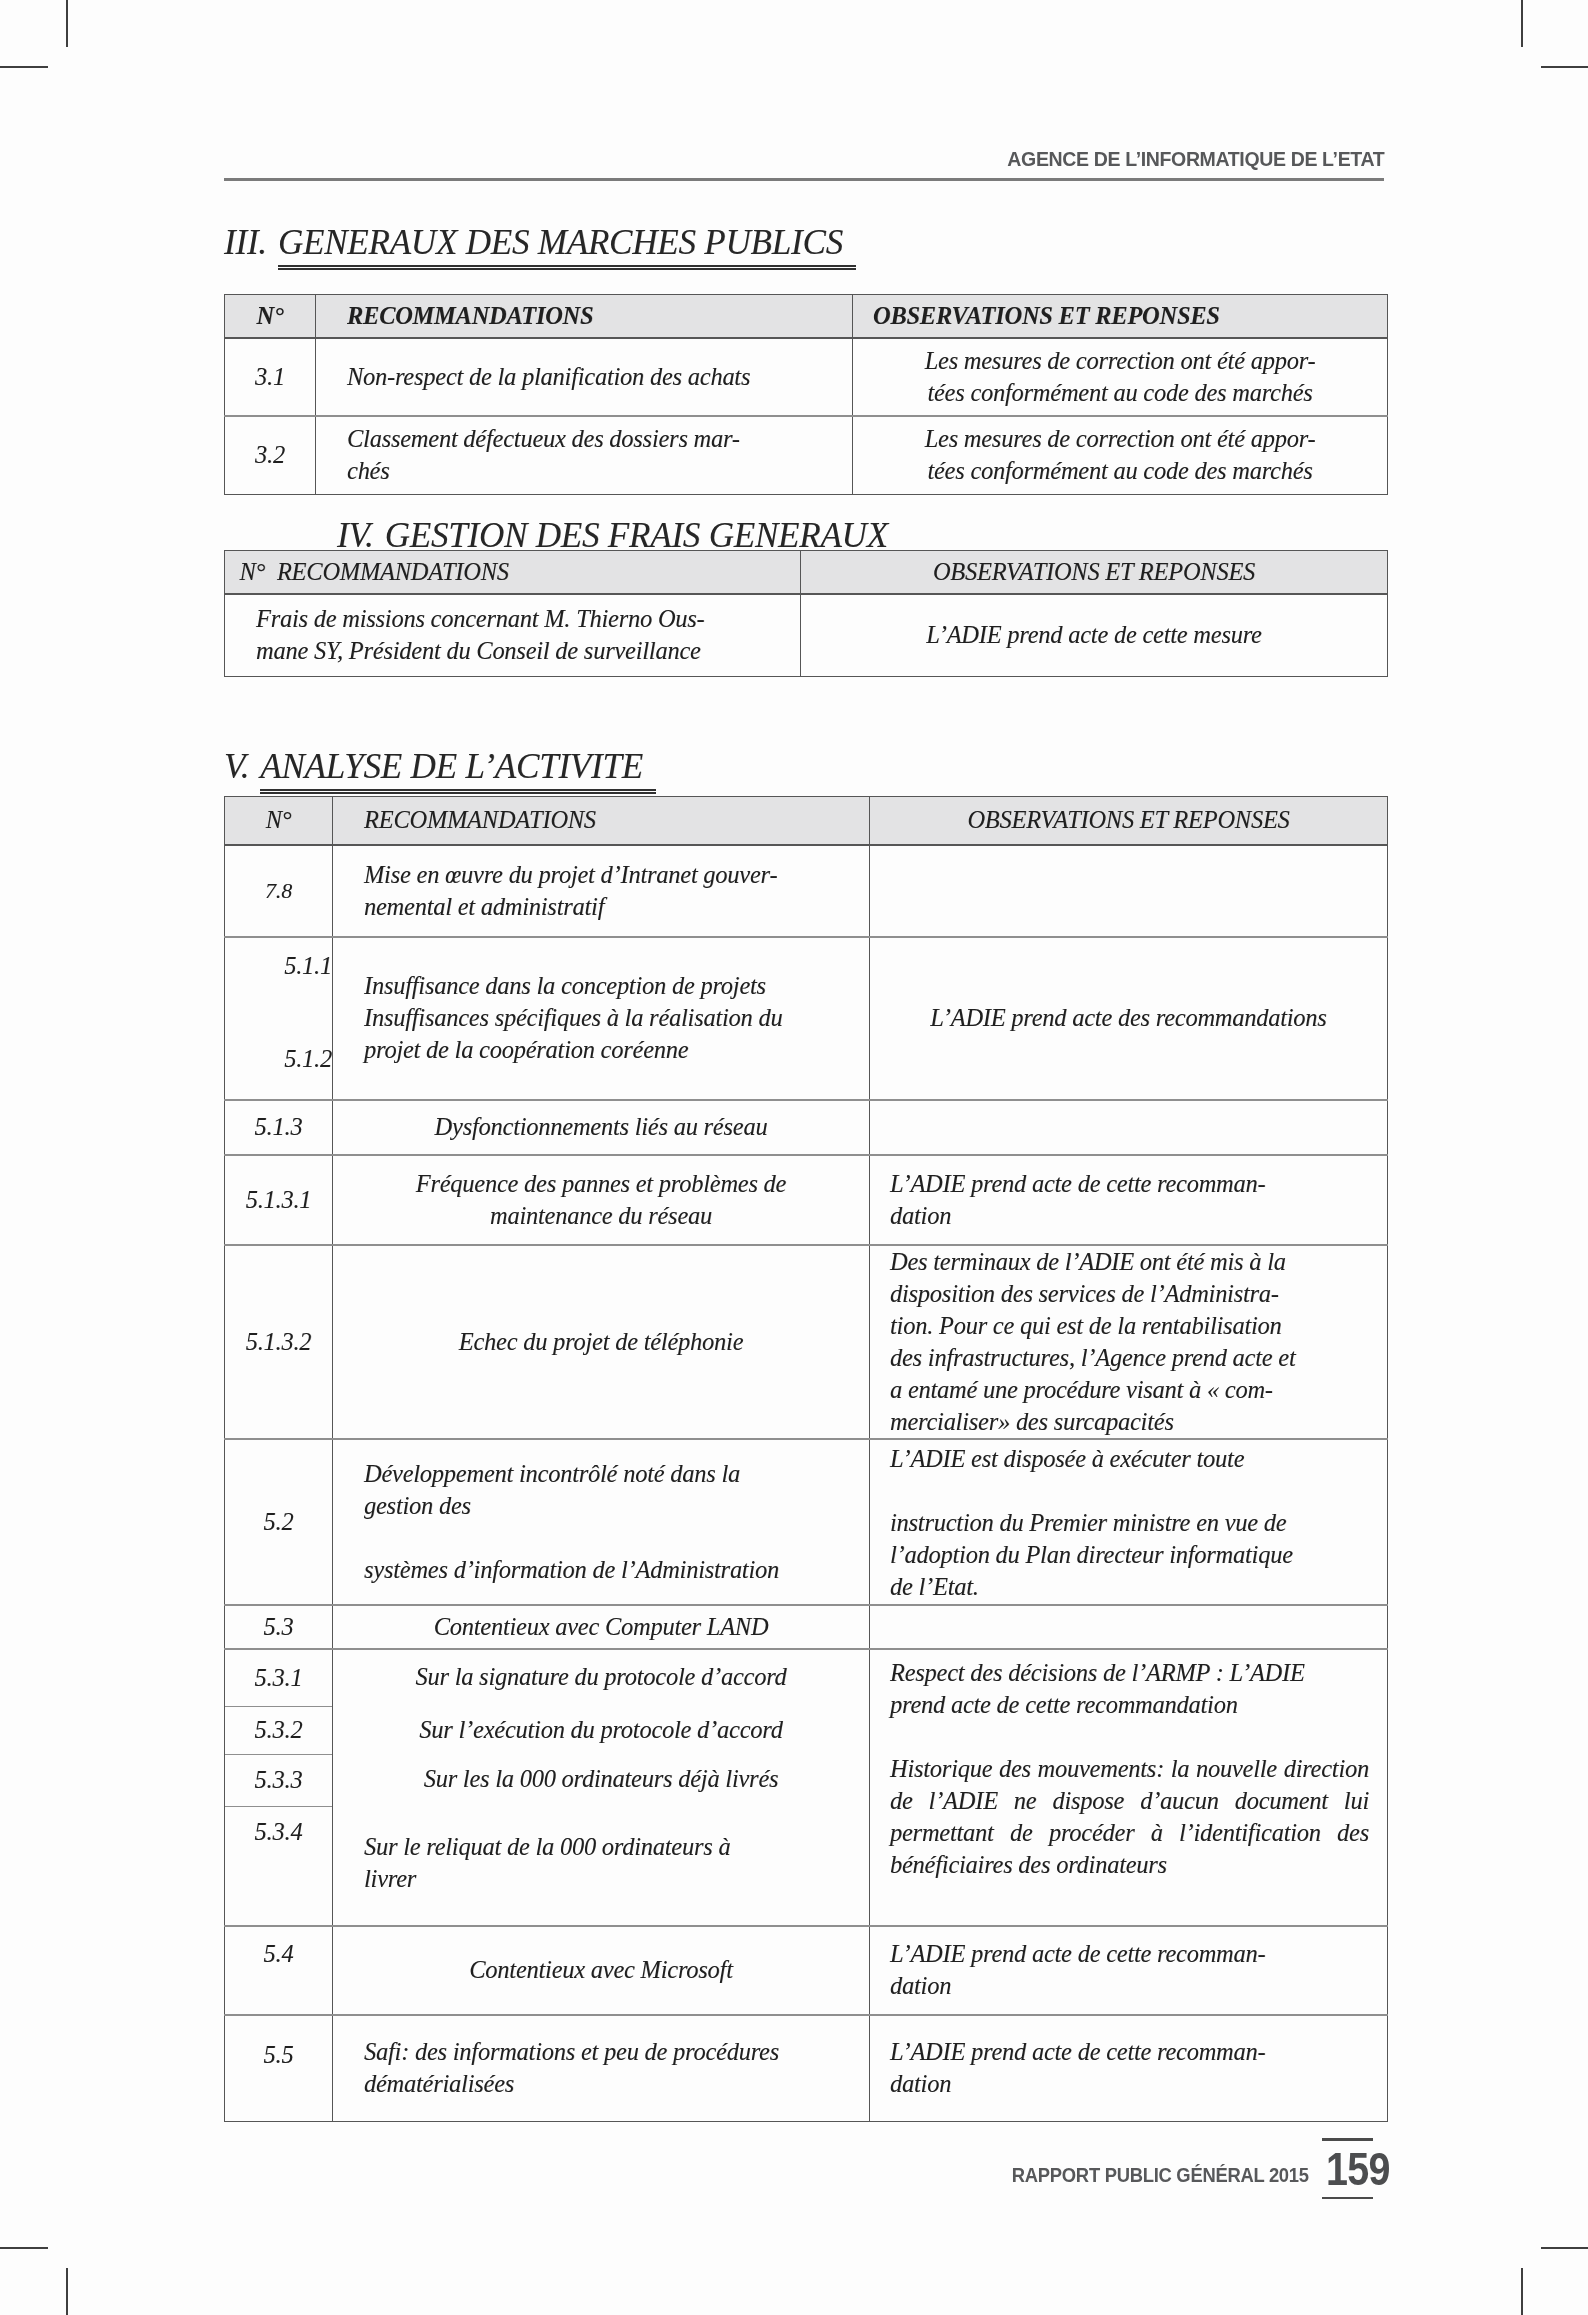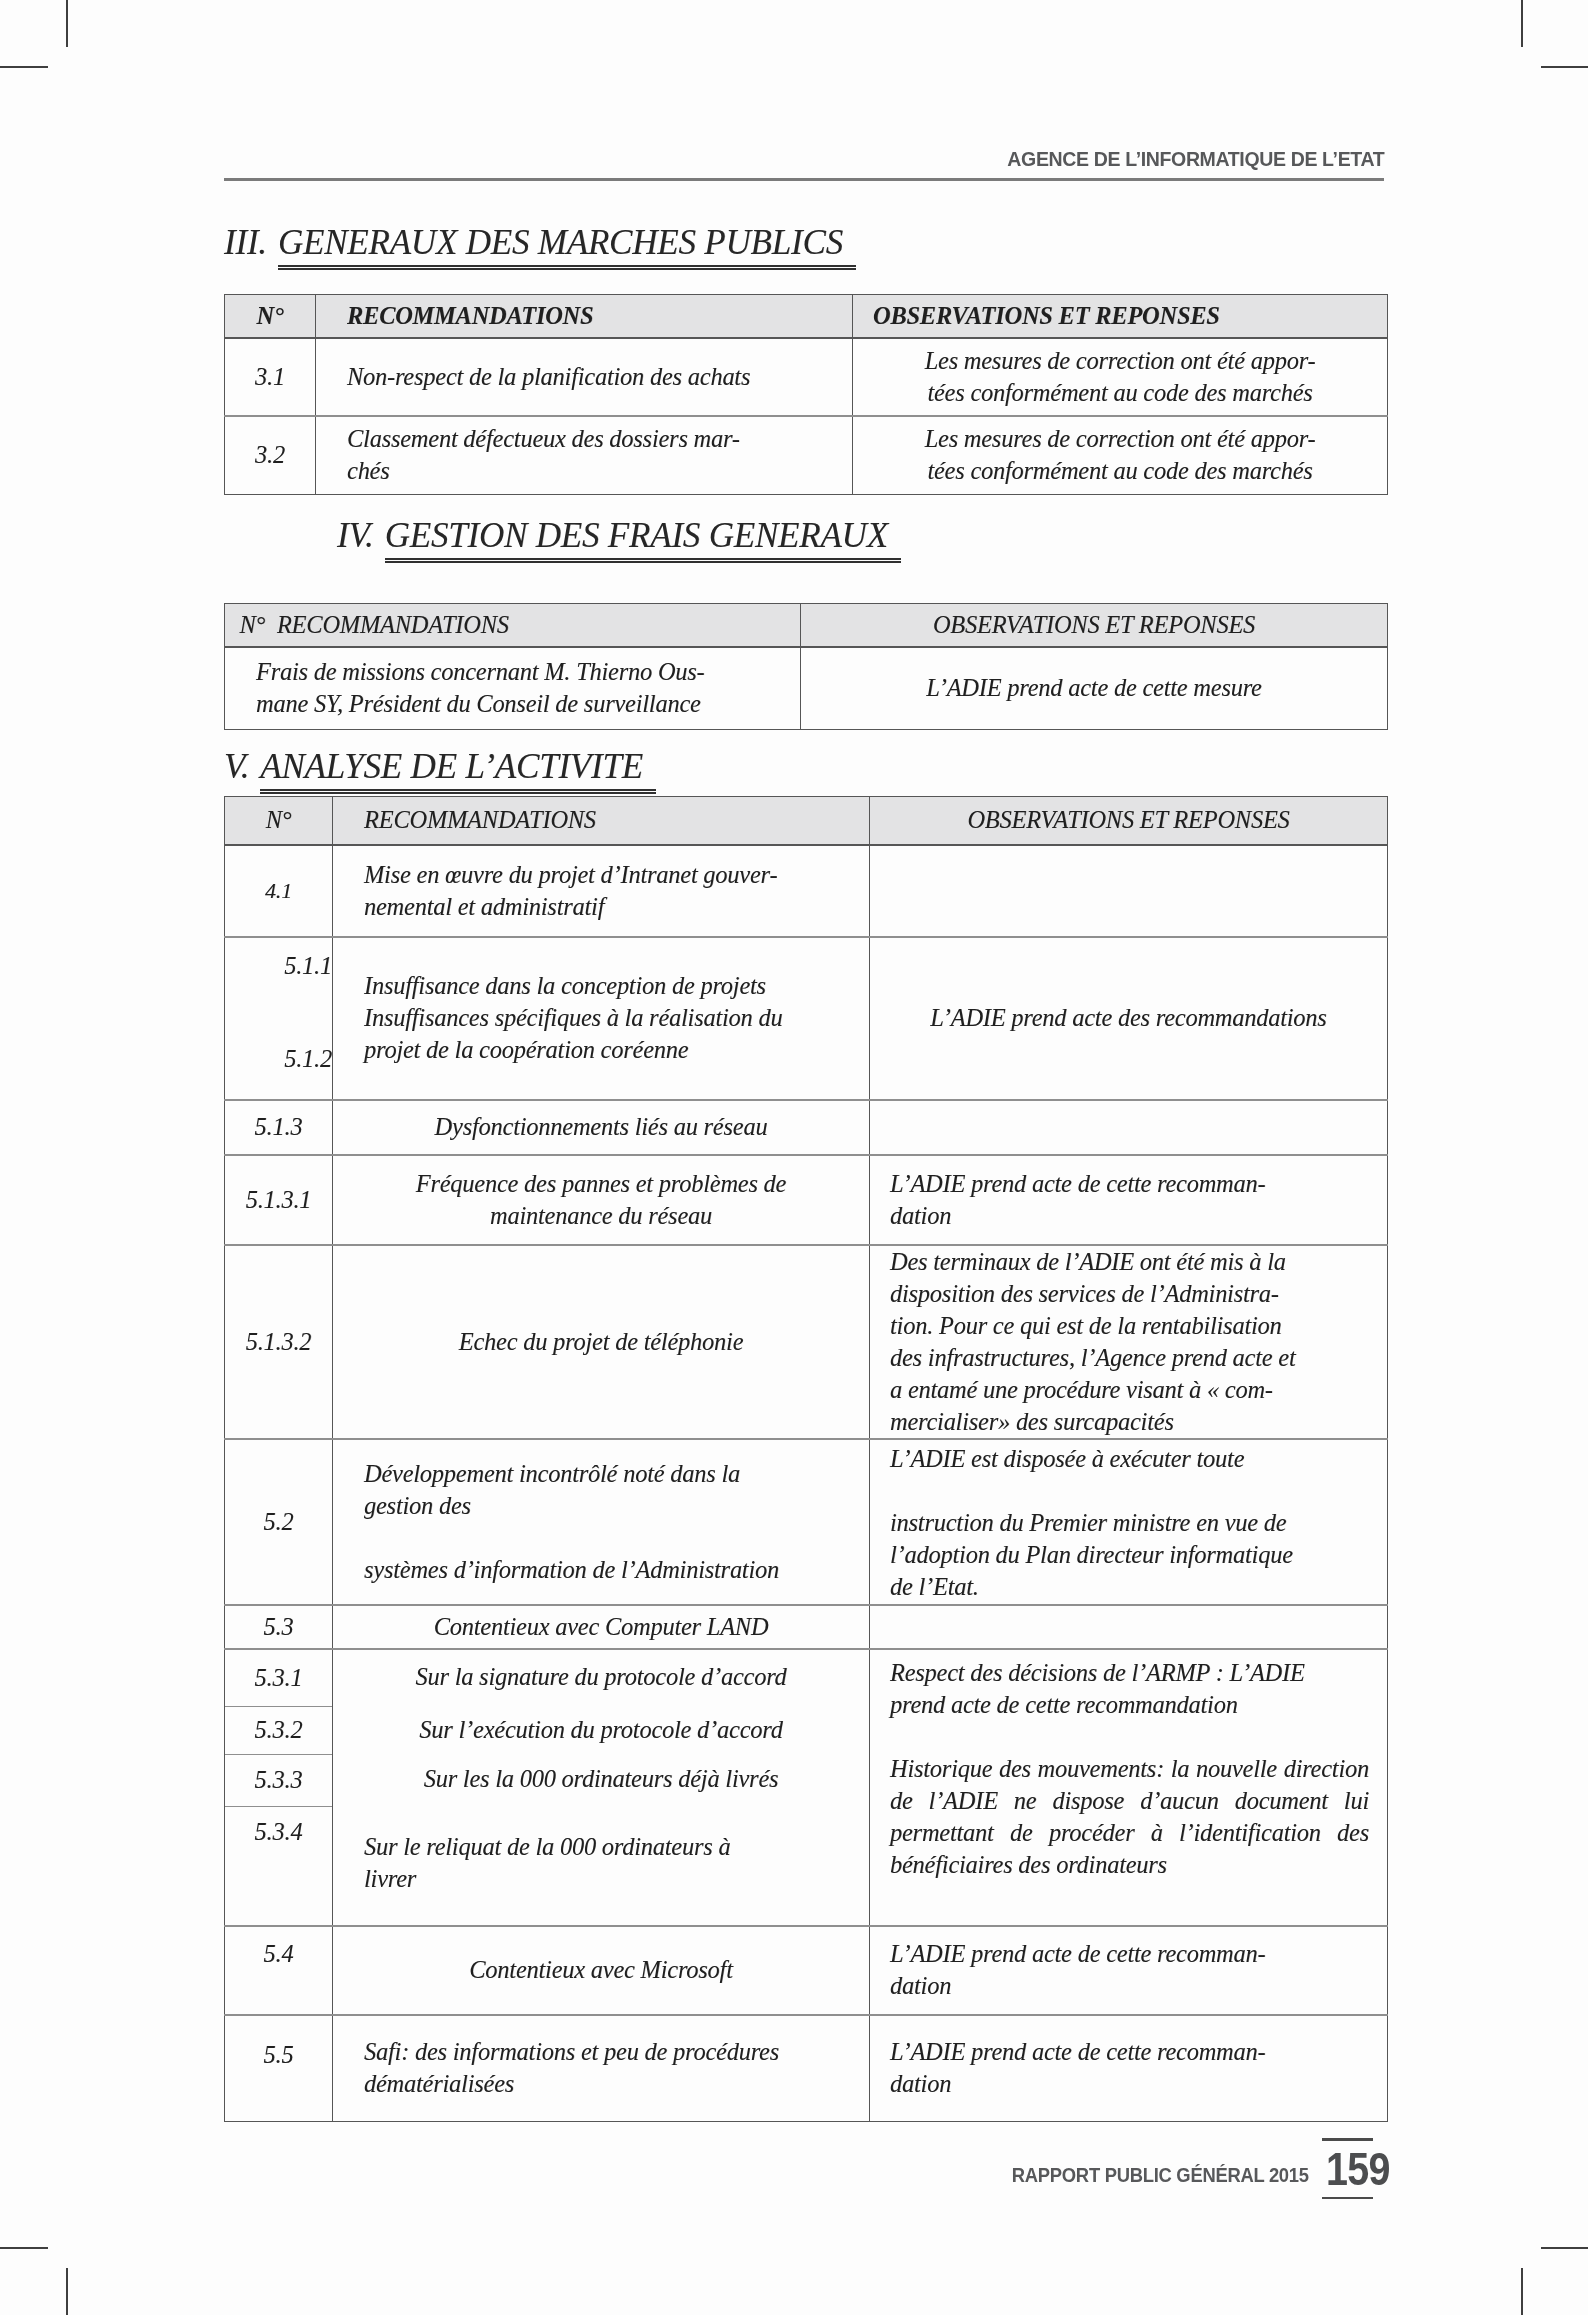--- a/index.html
+++ b/index.html
@@ -95,21 +95,21 @@
       <td class="ctr pl">Les mesures de correction ont été appor-
 tées conformément au code des marchés</td>
     </tr>
   </tbody>
     </table>
 
   <div class="heading" style="left:337px; top:516px;">
     <span class="hprefix">IV.</span><span class="hmain">GESTION DES FRAIS GENERAUX</span>
   </div>
 
-  <table class="t2" style="left:224px; top:603px; width:1163px;">
+  <table class="t2" style="left:224px; top:550px; width:1163px;">
     <colgroup>
         <col style="width:576px">
         <col style="width:587px">
       </colgroup>
     <tbody>
         <tr class="thead" style="height:43px;">
       <td class="padL22" style="padding-left:14.5px;">N°&nbsp;&nbsp;RECOMMANDATIONS</td>
       <td class="ctr">OBSERVATIONS ET REPONSES</td>
     </tr>
     <tr style="height:83px;">
@@ -131,21 +131,21 @@
         <col style="width:518px">
       </colgroup>
     <tbody>
         <tr class="thead" style="height:48px;">
       <td class="ctr">N°</td>
       <td class="padL34">RECOMMANDATIONS</td>
       <td class="ctr">OBSERVATIONS ET REPONSES</td>
     </tr>
 
     <tr style="height:92px;">
-      <td class="no-cell" style="font-size:22px;">4.1</td>
+      <td class="no-cell" style="font-size:22px;">7.8</td>
       <td class="padL34 pl">Mise en œuvre du projet d’Intranet gouver-
 nemental et administratif</td>
       <td></td>
     </tr>
 
     <tr class="body-sep" style="height:128px;">
       <td class="vtop">
         <div class="flexcol">
           <span>5.1.1</span>
           <span>5.1.2</span>

